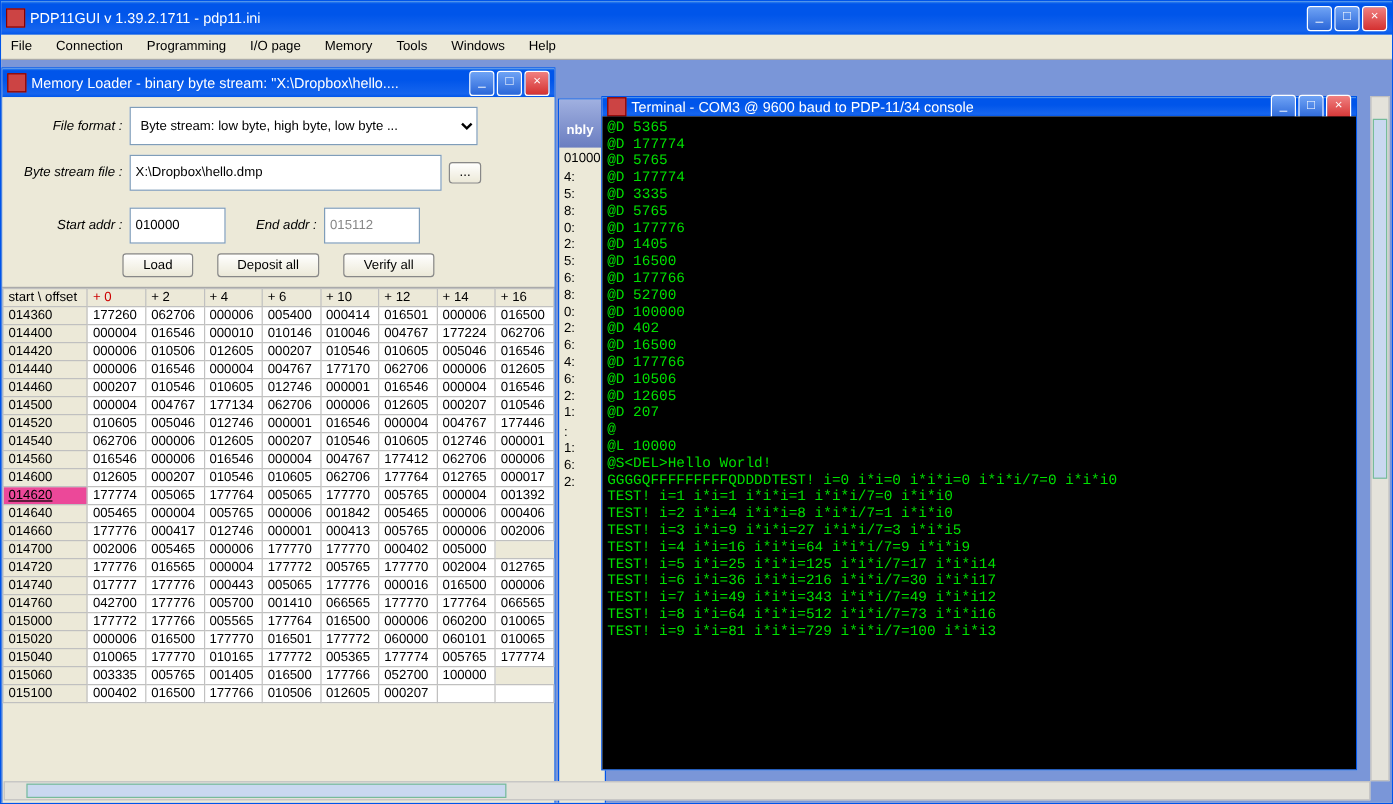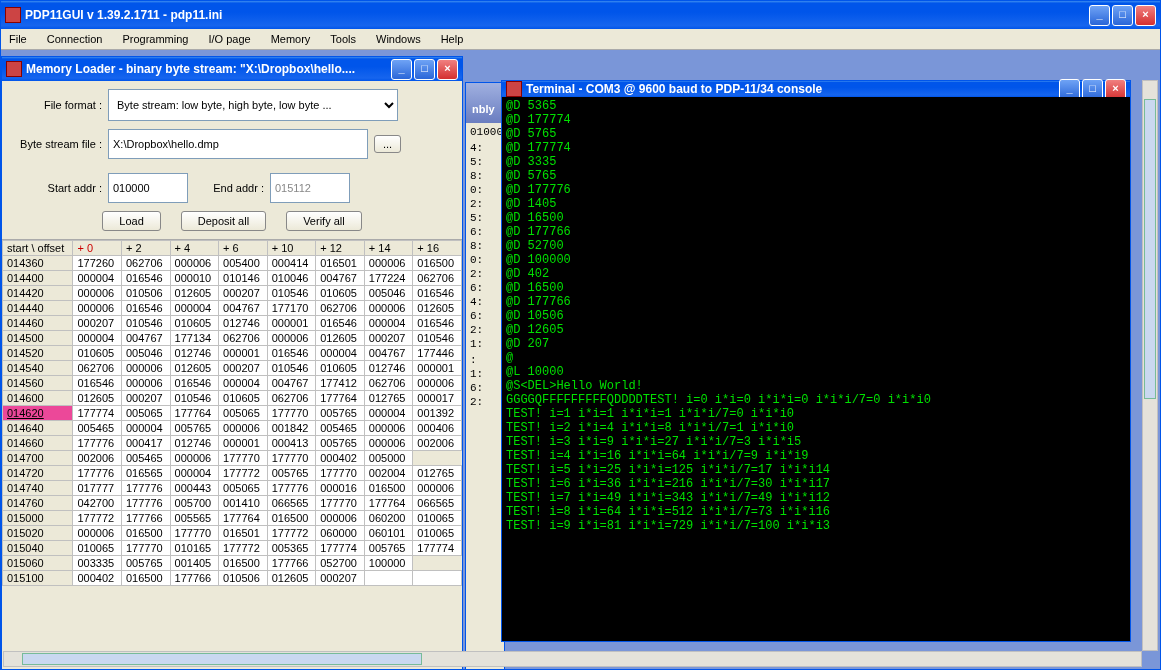--- a/index.html
+++ b/index.html
@@ -20,21 +20,21 @@
   display: flex;
   flex-direction: column;
 }
 .titlebar {
   height: 28px;
   background: linear-gradient(to bottom, #3c8cf0 0%, #0055ea 8%, #0055ea 40%, #1665ee 88%, #0055ea 100%);
   color: #fff;
   display: flex;
   align-items: center;
   padding: 0 4px;
-  font-weight: bold;
+  font-weight: normal;
   font-size: 12px;
 }
 .titlebar .appicon {
   width: 16px; height: 16px;
   background: #c44; margin-right: 4px;
   border: 1px solid #800;
 }
 .titlebar .title-text { flex: 1; white-space: nowrap; overflow: hidden; text-overflow: ellipsis; }
 .win-btns { display: flex; gap: 2px; }
 .win-btn {
@@ -74,21 +74,21 @@
   background: #ece9d8;
   border: 1px solid #0055ea;
   display: flex;
   flex-direction: column;
 }
 .child-body {
   padding: 8px 10px;
   background: #ece9d8;
 }
 .form-row { display: flex; align-items: center; margin-bottom: 8px; gap: 6px; }
-.form-row label { width: 90px; text-align: right; }
+.form-row label { width: 90px; text-align: right; font-style: italic; }
 .form-row label.short { width: 60px; }
 .form-row input[type=text], .form-row select {
   border: 1px solid #7f9db9;
   padding: 8px 4px;
   font-family: Tahoma, sans-serif;
   font-size: 11px;
   background: #fff;
 }
 .btn {
   background: linear-gradient(to bottom, #fff, #ece9d8);
@@ -134,21 +134,21 @@
 }
 .behind-titlebar {
   height: 24px;
   background: linear-gradient(to bottom, #a0b0e0, #6a7dc0);
   color: #fff;
   font-weight: bold;
   padding: 20px 6px;
 }
 .behind-rows {
   padding: 2px;
-  font-family: Liberation Mono, monospace;
+  font-family: Liberation Sans, sans-serif;
 }
 .behind-rows div { padding: 1px 2px; }
 
 
 .terminal-body {
   flex: 1;
   background: #000;
   color: #00e000;
   font-family: "Courier New", monospace;
   font-size: 12px;

